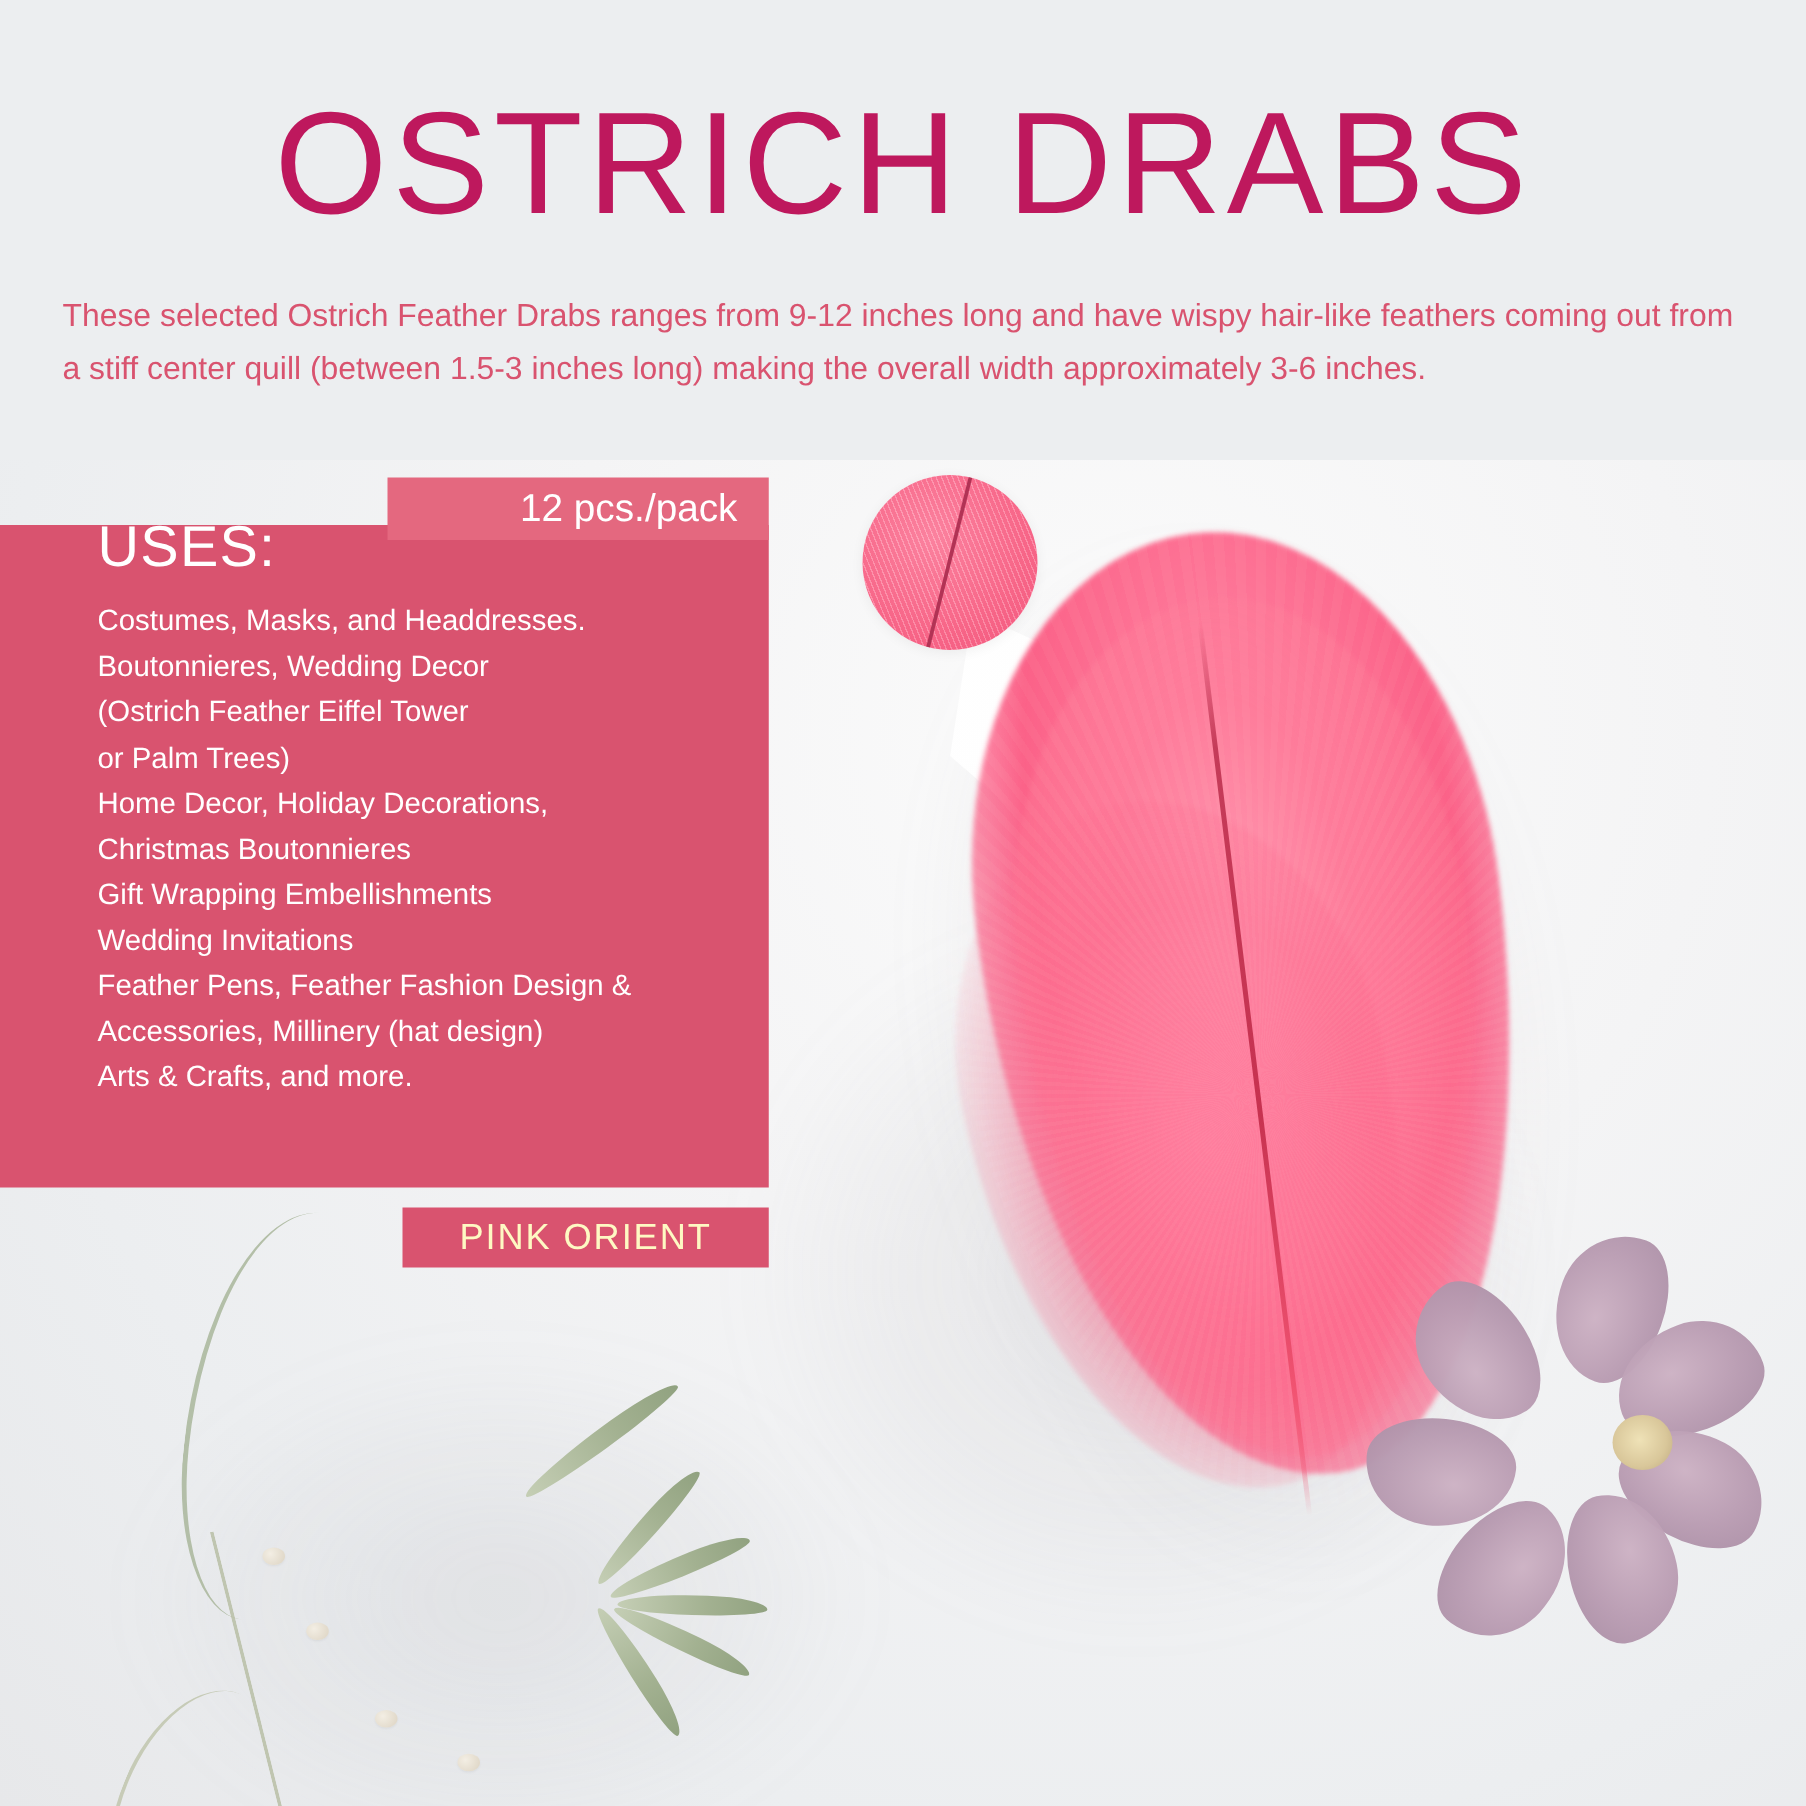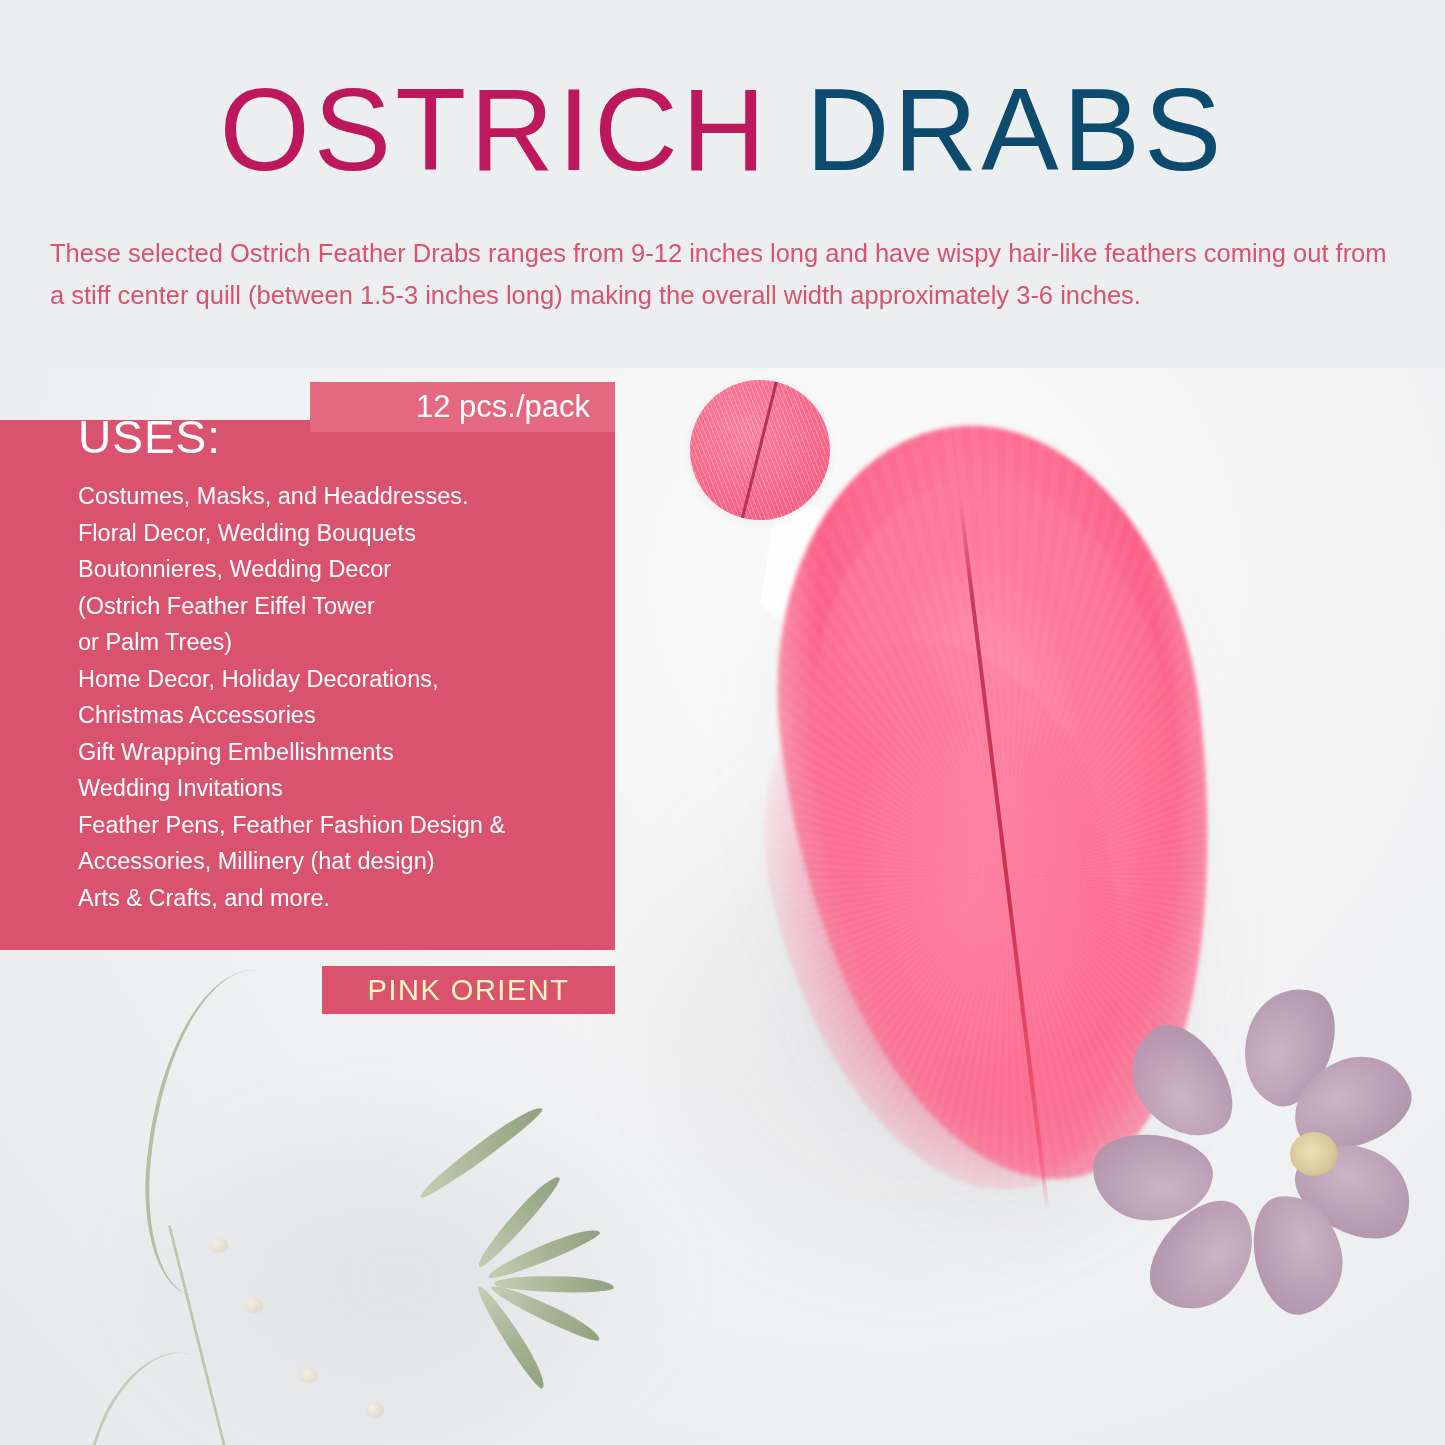--- a/index.html
+++ b/index.html
@@ -34,21 +34,21 @@
     left: 0; top: 72px;
     width: 1445px;
     text-align: center;
     font-size: 116px;
     line-height: 1.0;
     font-weight: 400;
     letter-spacing: 4px;
     white-space: nowrap;
   }
   .title .t1 { color: #be185d; }
-  .title .t2 { color: #0c4a6e; }
+  .title .t2 { color: #be185d; }
 
   .subtitle {
     position: absolute;
     left: 50px; top: 232px;
     width: 1345px;
     text-align: left;
     color: #d9536f;
     font-size: 25.5px;
     line-height: 1.65;
     font-weight: 400;
@@ -346,26 +346,25 @@
       <span class="t2">DRABS</span>
     </div>
     <div class="subtitle">These selected Ostrich Feather Drabs ranges from 9-12 inches long and have wispy hair-like feathers coming out from a stiff center quill (between 1.5-3 inches long) making the overall width approximately 3-6 inches.</div>
   </div>
 
   <div class="uses-panel"></div>
   <div class="pack-badge">12 pcs./pack</div>
   <div class="uses-title">USES:</div>
   <ul class="uses-list">
     <li>Costumes, Masks, and Headdresses.</li>
-    <li>Floral Decor, Wedding Bouquets</li>
     <li>Boutonnieres, Wedding Decor</li>
     <li>(Ostrich Feather Eiffel Tower</li>
     <li>or Palm Trees)</li>
     <li>Home Decor, Holiday Decorations,</li>
-    <li>Christmas Accessories</li>
+    <li>Christmas Boutonnieres</li>
     <li>Gift Wrapping Embellishments</li>
     <li>Wedding Invitations</li>
     <li>Feather Pens, Feather Fashion Design &amp;</li>
     <li>Accessories, Millinery (hat design)</li>
     <li>Arts &amp; Crafts, and more.</li>
   </ul>
 
   <div class="color-tag">PINK ORIENT</div>
 
 </div>

